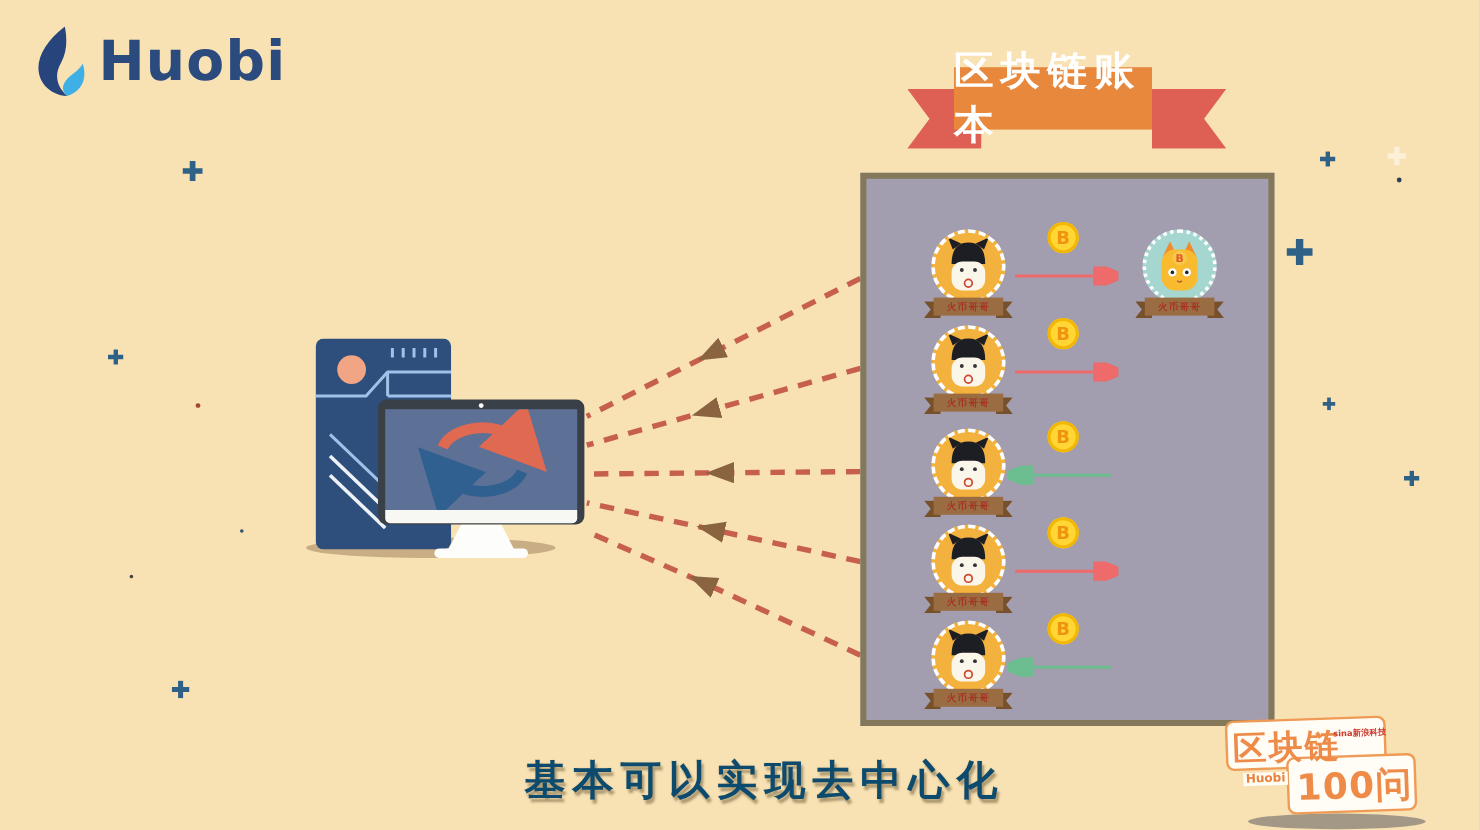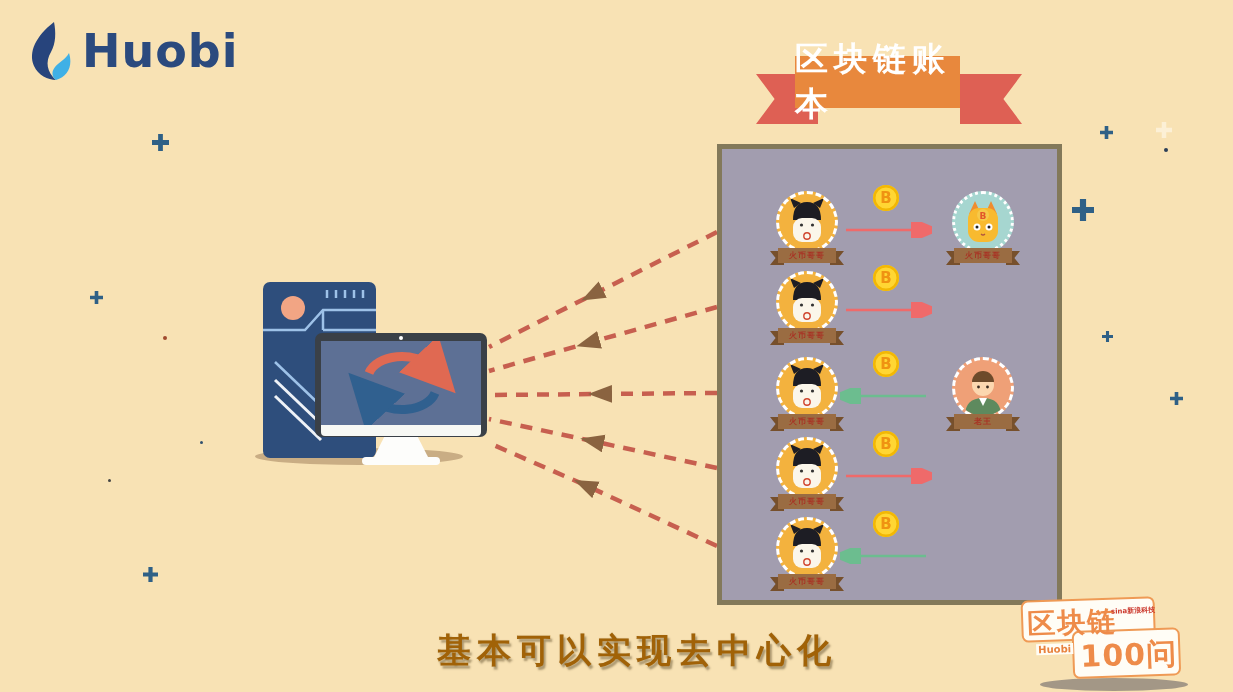--- a/index.html
+++ b/index.html
@@ -57,21 +57,21 @@
            border-radius:7px;padding:8px 6px 0 6px;box-sizing:border-box;}
   .cam{position:absolute;top:3px;left:50%;margin-left:-2px;width:4px;height:4px;border-radius:50%;background:#fff;}
   .screen{position:relative;width:100%;height:84px;background:#5d7095;overflow:hidden;}
   .bezel{width:100%;height:11px;background:#f7f8f4;border-radius:0 0 4px 4px;}
   .stand{position:absolute;left:118px;top:157px;width:56px;height:22px;background:#fdfdfb;
          clip-path:polygon(20% 0,80% 0,100% 100%,0 100%);}
   .standbase{position:absolute;left:107px;top:177px;width:78px;height:8px;background:#fdfdfb;border-radius:4px;}
 
   
   .subtitle{position:absolute;left:0;right:0;top:628px;text-align:center;z-index:4;}
-  .subtitle span{font-size:34px;font-weight:bold;color:#a16207;letter-spacing:6px;
+  .subtitle span{font-size:34px;font-weight:bold;color:#0c4a6e;letter-spacing:6px;
                  text-shadow:2px 3px 2px rgba(168,148,108,0.95),0 0 1px rgba(170,150,110,0.6);}
 
   
   .wm-shadow{position:absolute;left:1040px;top:678px;width:148px;height:13px;background:#8d857a;
              opacity:.8;border-radius:50%;z-index:3;}
   .wm{position:absolute;left:1022px;top:596px;width:160px;height:92px;transform:rotate(-2deg);z-index:4;}
   .wm-box{position:absolute;background:#fffdf6;border:2px solid #ef9a55;border-radius:7px;box-sizing:border-box;}
   .wm-box1{left:0;top:2px;width:134px;height:42px;}
   .wm-box2{left:50px;top:34px;width:108px;height:48px;}
   .wm-l1{position:absolute;left:6px;top:7px;font-size:28px;font-weight:bold;color:#ee8b49;letter-spacing:2px;z-index:2;}
@@ -262,35 +262,20 @@
             </svg>
         </div>
         <div class="nameband">
             <span class="mid">火币哥哥</span>
           </div>
       </div>
       <div class="coin">B</div>
       <svg class="tarrow" width="92" height="16">
           <line x1="86" y1="8" x2="16" y2="8" stroke="#6cbd8f" stroke-width="2.5" marker-end="url(#ah-green)"></line>
         </svg>
-      <div class="avat recv">
-        <div class="circ bg-peach">
-          <svg width="56" height="56" viewBox="0 0 56 56">
-              <circle cx="28" cy="25" r="11" fill="#fcd7af"></circle>
-              <path d="M17,22 A11,11 0 0 1 39,22 Z" fill="#6d4a2a"></path>
-              <circle cx="23.5" cy="27" r="1.4" fill="#3a2a20"></circle>
-              <circle cx="32.5" cy="27" r="1.4" fill="#3a2a20"></circle>
-              <path d="M10,56 Q10,38 28,38 Q46,38 46,56 Z" fill="#5e8a5e"></path>
-              <path d="M24,38 L28,46 L32,38 Z" fill="#fff"></path>
-            </svg>
-        </div>
-        <div class="nameband">
-            <span class="mid">老王</span>
-          </div>
-      </div>
     </div>
 
     <div class="lrow r4">
       <div class="avat send">
         <div class="circ bg-sender">
           <svg width="56" height="56" viewBox="0 0 56 56">
               <polygon points="15,14 11,4 22,9" fill="#1d1d24"></polygon>
               <polygon points="41,14 45,4 34,9" fill="#1d1d24"></polygon>
               <path d="M14,26 Q14,8 28,8 Q42,8 42,26 Z" fill="#1d1d24"></path>
               <rect x="14" y="24" width="28" height="24" rx="9" fill="#fbf6ea"></rect>

